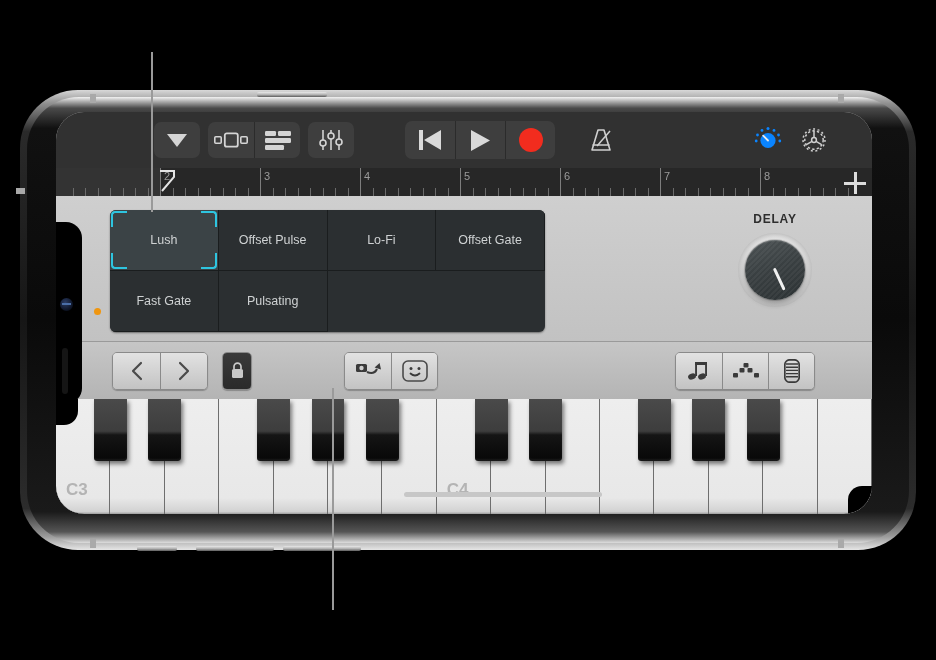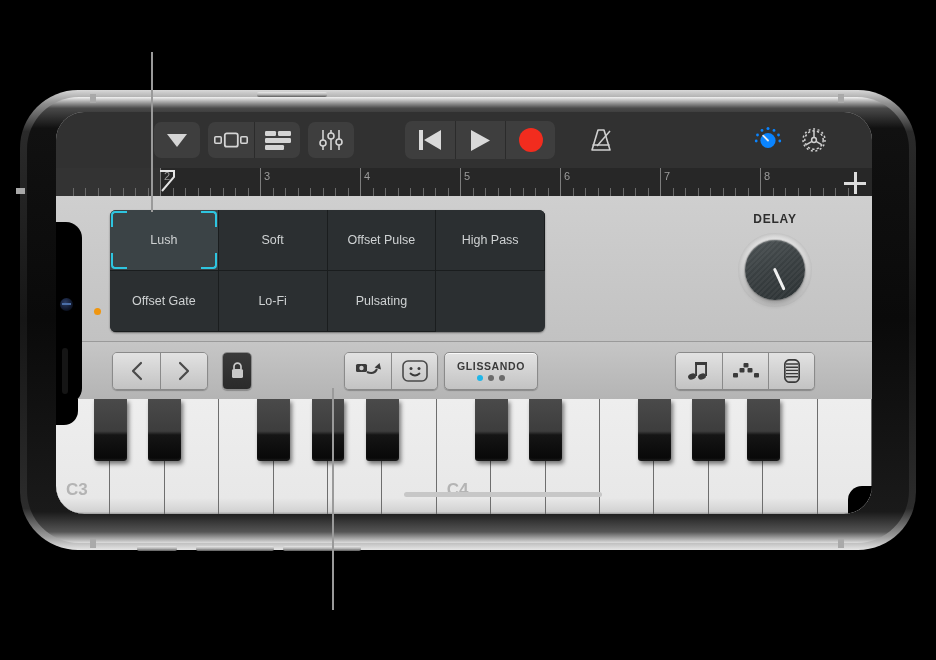--- a/index.html
+++ b/index.html
@@ -396,37 +396,33 @@
 
         <div id="preset-area">
 
           <div id="preset-grid">
               <div class="preset selected">
                 <i></i>
                 <span>Lush</span>
               </div>
               <div class="preset">
                 <i></i>
-                <span>Soft</span>
+                <span>Offset Pulse</span>
               </div>
               <div class="preset">
                 <i></i>
-                <span>Offset Pulse</span>
-              </div>
-              <div class="preset">
-                <i></i>
-                <span>High Pass</span>
+                <span>Lo-Fi</span>
               </div>
               <div class="preset">
                 <i></i>
                 <span>Offset Gate</span>
               </div>
               <div class="preset">
                 <i></i>
-                <span>Lo-Fi</span>
+                <span>Fast Gate</span>
               </div>
               <div class="preset">
                 <i></i>
                 <span>Pulsating</span>
               </div>
             </div>
 
 
           <div class="knob-wrap" id="knob-cutoff-wrap">
             <div class="knob-label">DELAY</div>
@@ -475,28 +471,20 @@
             <div>
               <svg width="26" height="22" viewBox="0 0 26 22">
                 <rect x="1" y="1" width="24" height="20" rx="5" fill="none" stroke="#4a4a4a" stroke-width="1.6"></rect>
                 <circle cx="9" cy="8.5" r="1.5" fill="#3a3a3a"></circle>
                 <circle cx="17" cy="8.5" r="1.5" fill="#3a3a3a"></circle>
                 <path d="M8.5 13.5 q4.5 4 9 0" fill="none" stroke="#3a3a3a" stroke-width="1.8" stroke-linecap="round"></path>
               </svg>
             </div>
           </div>
 
-          <div class="ctl" id="gliss-btn">
-            <div id="gliss-label">GLISSANDO</div>
-            <div id="gliss-dots">
-                <span style="background: rgb(31, 182, 232);"></span>
-                <span style="background: rgb(107, 107, 107);"></span>
-                <span style="background: rgb(107, 107, 107);"></span>
-              </div>
-          </div>
 
           <div class="ctl-group" id="right-group">
             <div>
               <svg width="24" height="22" viewBox="0 0 24 22">
                 <g fill="#3a3a3a">
                   <ellipse cx="5" cy="16.5" rx="4" ry="3" transform="rotate(-18 5 16.5)"></ellipse>
                   <rect x="8.1" y="2" width="1.9" height="14"></rect>
                   <ellipse cx="15" cy="16.5" rx="4" ry="3" transform="rotate(-18 15 16.5)"></ellipse>
                   <rect x="18.1" y="2" width="1.9" height="14"></rect>
                   <path d="M8.1 2 h11.9 v3 h-11.9 z"></path>

